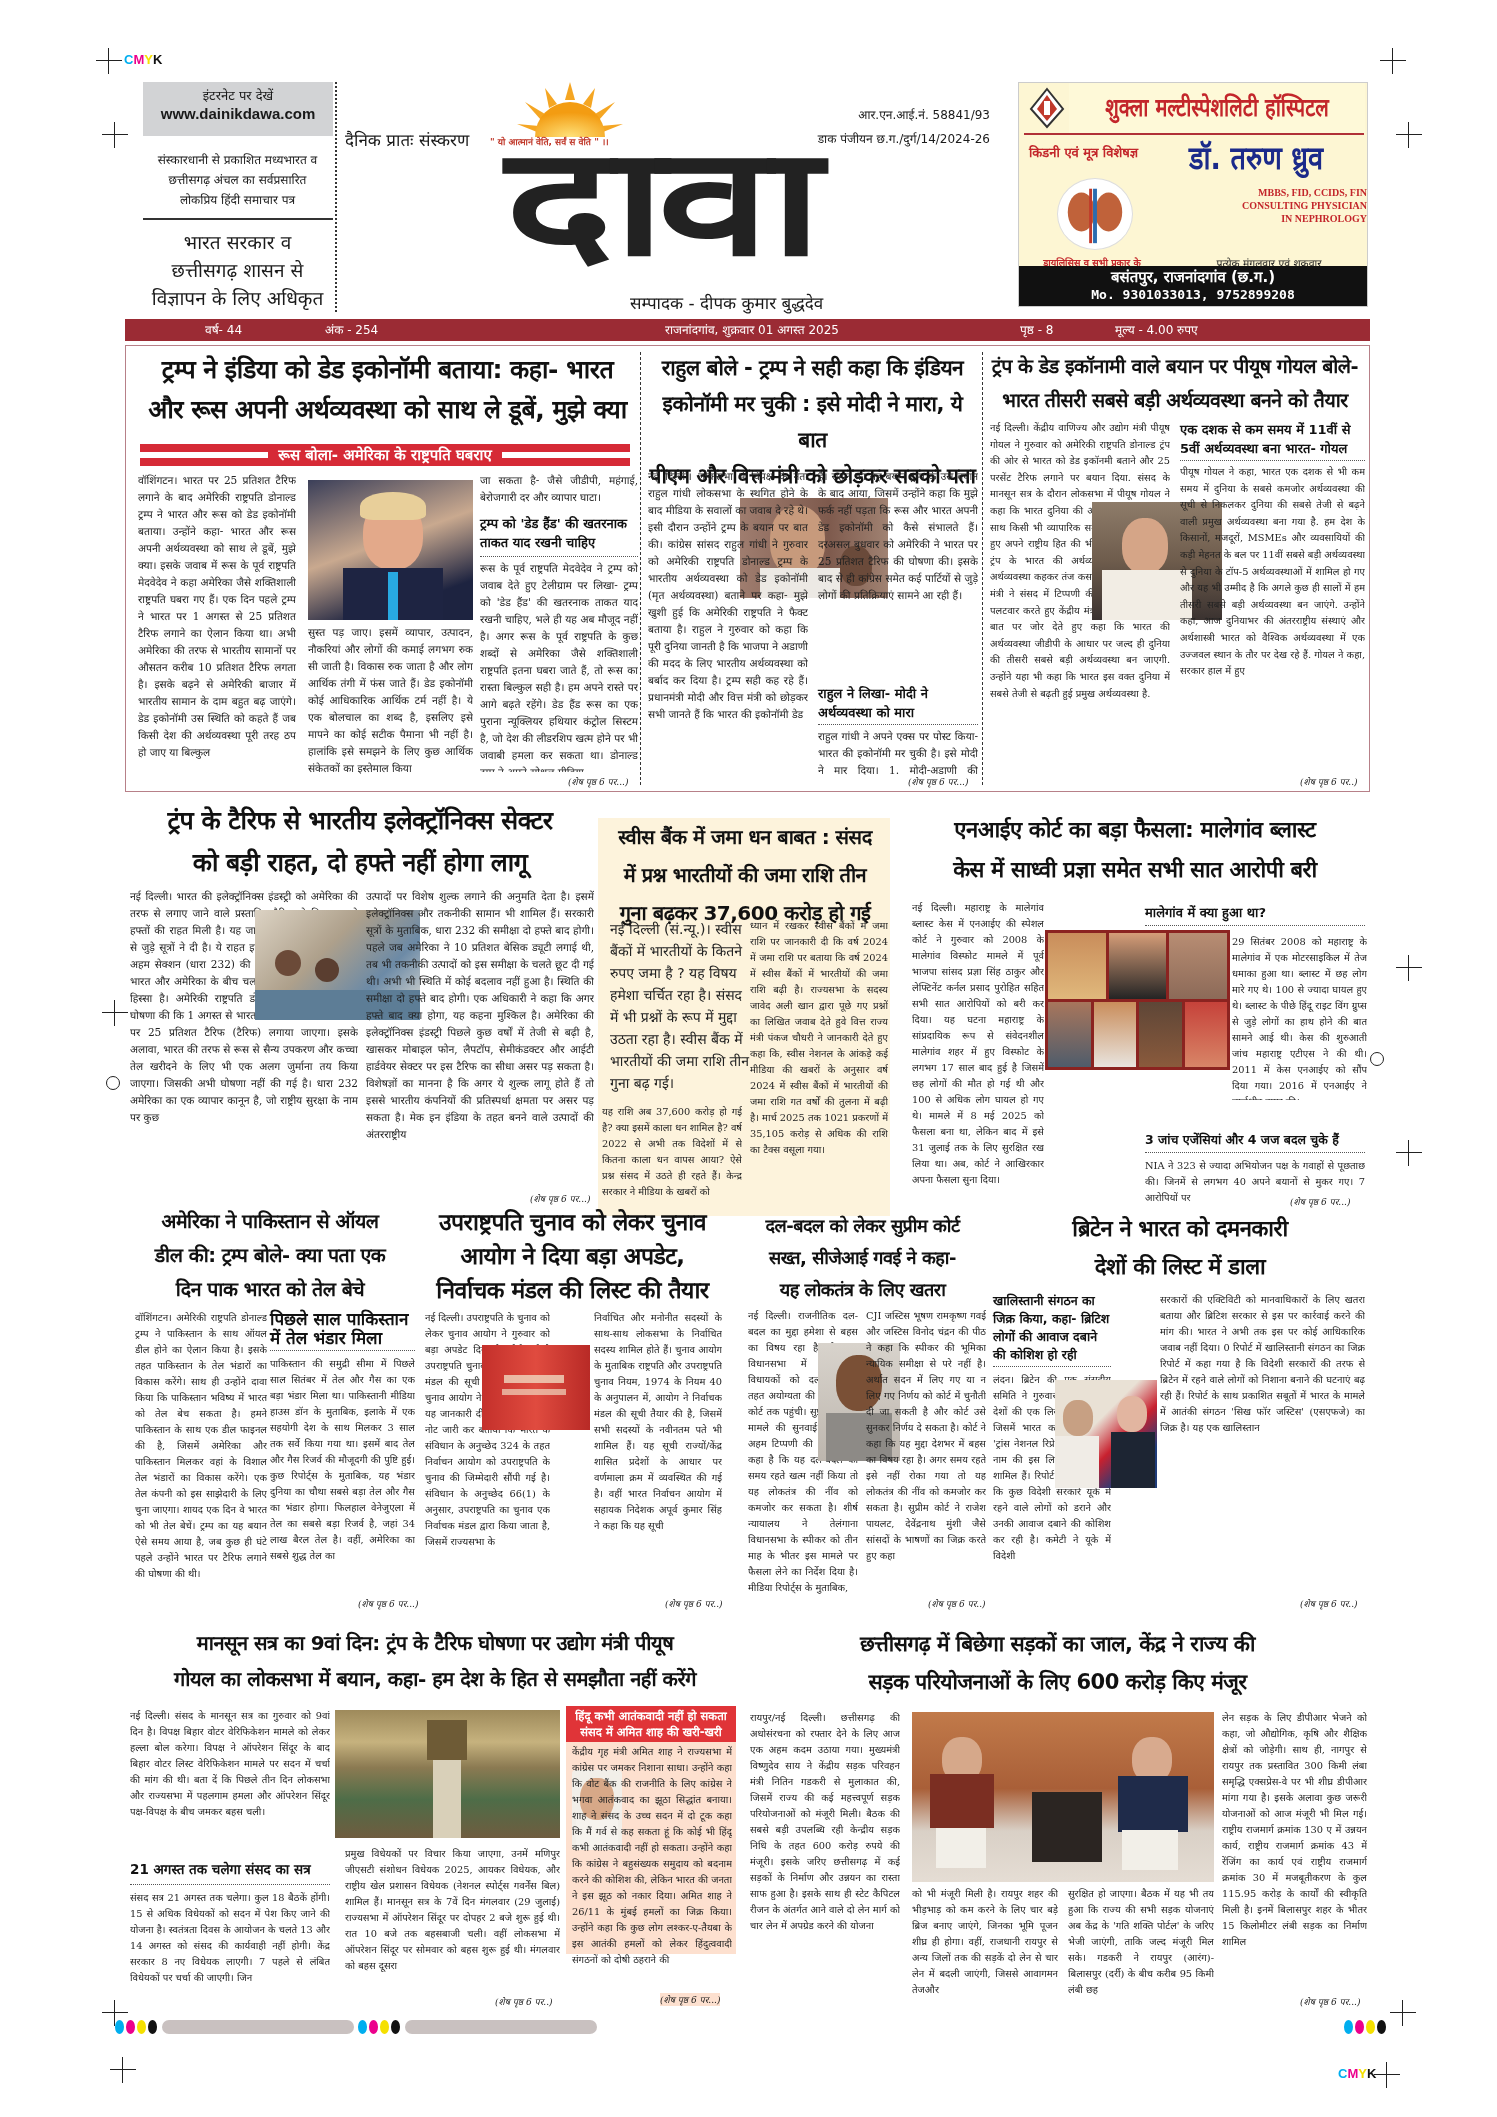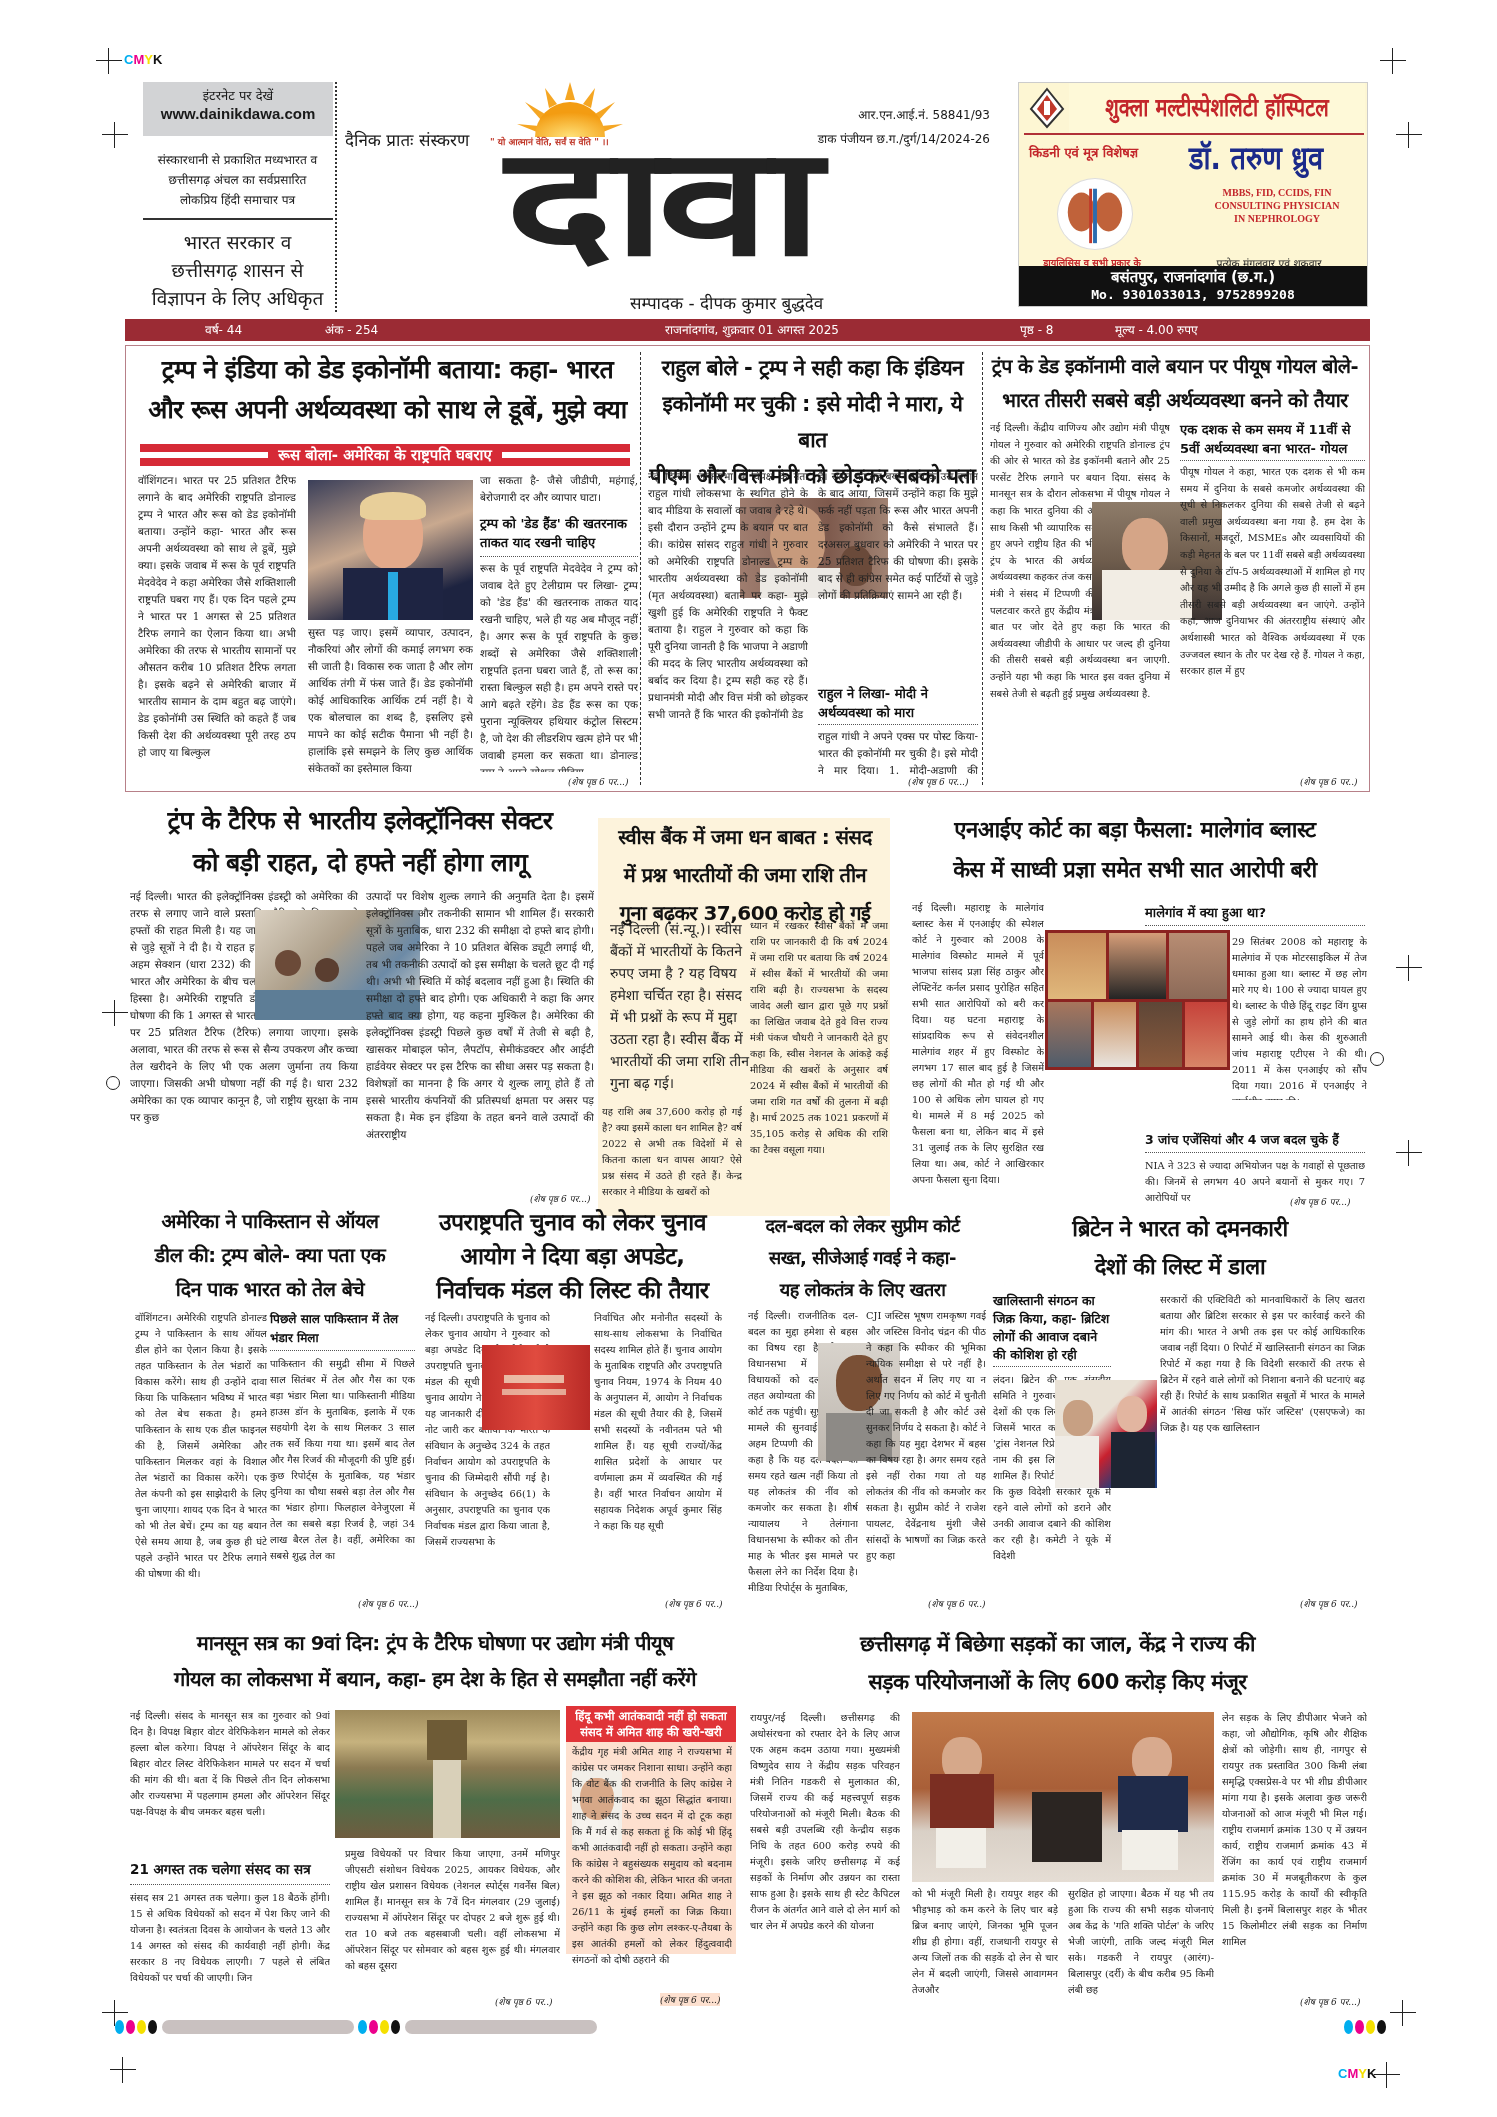--- a/index.html
+++ b/index.html
@@ -28,21 +28,21 @@
 .rni{left:840px;top:105px;font:12px "DejaVu Sans",sans-serif;text-align:right;width:150px;line-height:22px}
 .rni2{left:760px;top:130px;width:230px;text-align:right;font:12px "DejaVu Sans",sans-serif}
 
 .ad{left:1018px;top:82px;width:350px;height:225px;background:#fdf6d3;border:1px solid #ccc}
 .ad .hosp{position:absolute;left:50px;top:0;width:300px;height:50px;background:#fef9d8;color:#c3262b;font:bold 25px "DejaVu Sans",sans-serif;text-align:center;line-height:50px;transform:scaleX(.8);transform-origin:left center;width:370px}
 .ad .rline{position:absolute;left:5px;top:50px;width:340px;height:2px;background:#b03037}
 .ad .logoicon{position:absolute;left:8px;top:4px;width:40px;height:42px}
 .ad .spec{position:absolute;left:10px;top:60px;font:bold 13px "DejaVu Sans",sans-serif;color:#c3262b}
 .ad .doc{position:absolute;left:170px;top:52px;font:bold 32px "DejaVu Sans",sans-serif;color:#1b2a8a;transform:scaleX(.85);transform-origin:left}
 .ad .kid{position:absolute;left:38px;top:95px;width:76px;height:72px;border-radius:50%;background:#fff;border:1px solid #ddd}
-.ad .quals{position:absolute;left:168px;top:103px;width:180px;text-align:center;font:bold 10px "Liberation Serif",serif;color:#c3262b;line-height:13px}
+.ad .quals{position:absolute;left:168px;top:103px;width:180px;text-align:right;font:bold 10px "Liberation Serif",serif;color:#c3262b;line-height:13px}
 .ad .treat{position:absolute;left:8px;top:172px;width:130px;text-align:center;font:bold 9.5px "DejaVu Sans",sans-serif;color:#c3262b;line-height:15px}
 .ad .days{position:absolute;left:150px;top:172px;width:200px;text-align:center;font:10.5px "DejaVu Sans",sans-serif;line-height:17px}
 .ad .bot{position:absolute;left:0;bottom:0;width:348px;height:40px;background:#111;color:#fff;text-align:center;font:bold 15px "DejaVu Sans",sans-serif;line-height:19px;padding-top:2px}
 .ad .bot .ph{font:bold 13px "DejaVu Sans Mono",monospace}
 
 .dateline{left:125px;top:319px;width:1245px;height:22px;background:#9b2b34;color:#fff;font:12px "DejaVu Sans",sans-serif;line-height:22px}
 .dateline span{position:absolute}
 
 .hl{font-family:"DejaVu Sans",sans-serif;font-weight:bold;color:#111;text-align:center;letter-spacing:-0.5px}
 .body{font:10.5px "DejaVu Serif",serif;line-height:17px;text-align:justify;color:#222}
@@ -263,21 +263,21 @@
 <div class="abs dotsep" style="left:1145px;top:1152px;width:220px"></div>
 <div class="abs body" style="left:1145px;top:1158px;width:220px;height:52px;overflow:hidden;font-size:9.8px;line-height:16px">NIA ने 323 से ज्यादा अभियोजन पक्ष के गवाहों से पूछताछ की। जिनमें से लगभग 40 अपने बयानों से मुकर गए। 7 आरोपियों पर</div>
 <div class="abs cont" style="left:1290px;top:1195px;background:#fff">(शेष पृष्ठ 6 पर...)</div>
 
 <div class="abs hl" style="left:125px;top:1205px;width:290px;font-size:19.5px;line-height:34px">
     <div>अमेरिका ने पाकिस्तान से ऑयल</div>
     <div>डील की: ट्रम्प बोले- क्या पता एक</div>
     <div>दिन पाक भारत को तेल बेचे</div>
   </div>
 <div class="abs body" style="left:135px;top:1310px;width:132px;height:300px;overflow:hidden;font-size:9.8px;line-height:16px">वॉशिंगटन। अमेरिकी राष्ट्रपति डोनाल्ड ट्रम्प ने पाकिस्तान के साथ ऑयल डील होने का ऐलान किया है। इसके तहत पाकिस्तान के तेल भंडारों का विकास करेंगे। साथ ही उन्होंने दावा किया कि पाकिस्तान भविष्य में भारत को तेल बेच सकता है। हमने पाकिस्तान के साथ एक डील फाइनल की है, जिसमें अमेरिका और पाकिस्तान मिलकर वहां के विशाल तेल भंडारों का विकास करेंगे। एक तेल कंपनी को इस साझेदारी के लिए चुना जाएगा। शायद एक दिन वे भारत को भी तेल बेचें। ट्रम्प का यह बयान ऐसे समय आया है, जब कुछ ही घंटे पहले उन्होंने भारत पर टैरिफ लगाने की घोषणा की थी।</div>
-<div class="abs sub" style="left:270px;top:1310px;width:148px;font-size:12px">पिछले साल पाकिस्तान में तेल भंडार मिला</div>
+<div class="abs sub" style="left:270px;top:1310px;width:148px;font-size:17px">पिछले साल पाकिस्तान में तेल भंडार मिला</div>
 <div class="abs dotsep" style="left:270px;top:1350px;width:145px"></div>
 <div class="abs body" style="left:270px;top:1356px;width:145px;height:254px;overflow:hidden;font-size:9.8px;line-height:16px">पाकिस्तान की समुद्री सीमा में पिछले साल सितंबर में तेल और गैस का एक बड़ा भंडार मिला था। पाकिस्तानी मीडिया हाउस डॉन के मुताबिक, इलाके में एक सहयोगी देश के साथ मिलकर 3 साल तक सर्वे किया गया था। इसमें बाद तेल और गैस रिजर्व की मौजूदगी की पुष्टि हुई। कुछ रिपोर्ट्स के मुताबिक, यह भंडार दुनिया का चौथा सबसे बड़ा तेल और गैस का भंडार होगा। फिलहाल वेनेजुएला में तेल का सबसे बड़ा रिजर्व है, जहां 34 लाख बैरल तेल है। वहीं, अमेरिका का सबसे शुद्ध तेल का</div>
 <div class="abs cont" style="left:358px;top:1597px;background:#fff">(शेष पृष्ठ 6 पर...)</div>
 
 <div class="abs hl" style="left:420px;top:1205px;width:305px;font-size:23px;line-height:34px">
     <div>उपराष्ट्रपति चुनाव को लेकर चुनाव</div>
     <div>आयोग ने दिया बड़ा अपडेट,</div>
     <div>निर्वाचक मंडल की लिस्ट की तैयार</div>
   </div>
 <div class="abs body" style="left:425px;top:1310px;width:125px;height:300px;overflow:hidden;font-size:9.8px;line-height:16px">नई दिल्ली। उपराष्ट्रपति के चुनाव को लेकर चुनाव आयोग ने गुरुवार को बड़ा अपडेट दिया है। ईसीआई ने उपराष्ट्रपति चुनाव के लिए निर्वाचक मंडल की सूची तैयार कर ली है। चुनाव आयोग ने प्रेस नोट जारी कर यह जानकारी दी है। आयोग ने प्रेस नोट जारी कर बताया कि भारत के संविधान के अनुच्छेद 324 के तहत निर्वाचन आयोग को उपराष्ट्रपति के चुनाव की जिम्मेदारी सौंपी गई है। संविधान के अनुच्छेद 66(1) के अनुसार, उपराष्ट्रपति का चुनाव एक निर्वाचक मंडल द्वारा किया जाता है, जिसमें राज्यसभा के</div>

